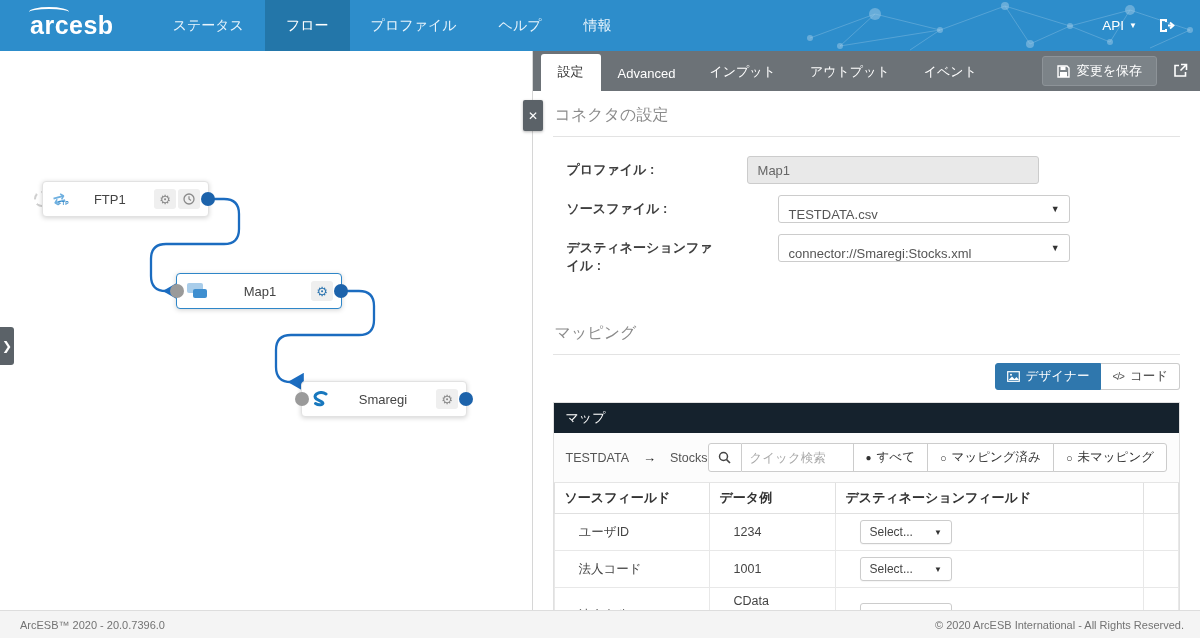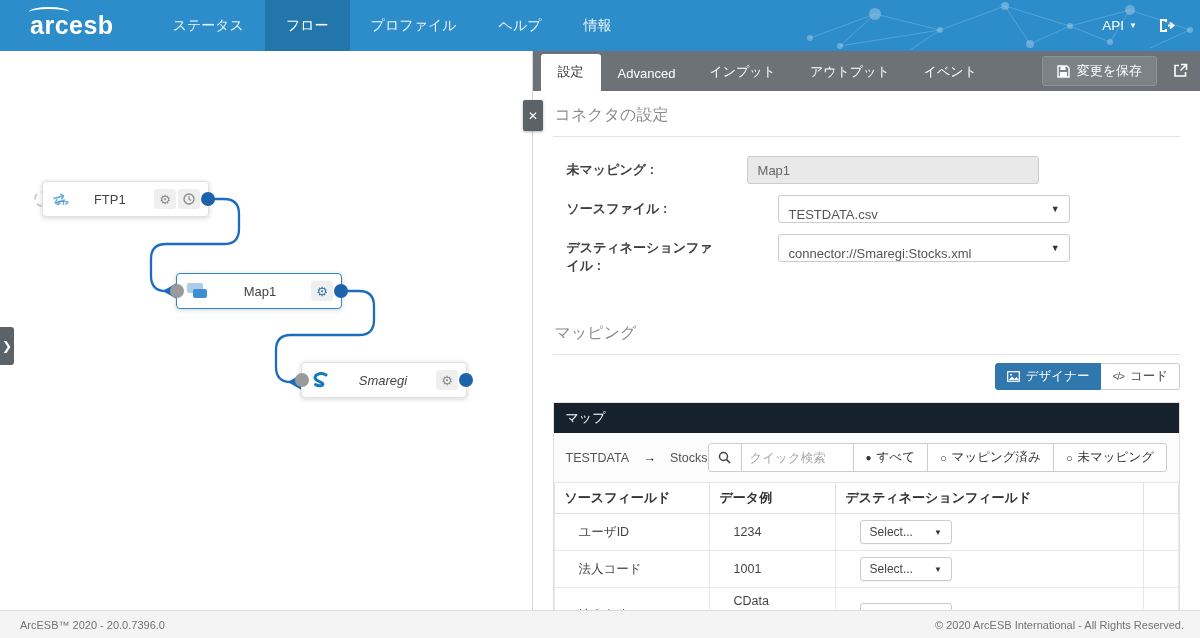--- a/index.html
+++ b/index.html
@@ -187,21 +187,21 @@
           <span class="b2"></span>
         </span>
       <span class="node-label">Map1</span>
       <span class="node-btns">
         <span class="node-btn" style="color:#2e75b0;">⚙</span>
       </span>
       <span class="port in"></span>
       <span class="port out"></span>
     </div>
 
-    <div class="node" style="left:301px; top:311px; width:166px;font-style:italic;">
+    <div class="node" style="left:301px; top:330px; width:166px;">
       <svg width="18" height="16" viewBox="0 0 18 16">
         <path d="M14 3 Q9 0 4.5 3 Q1.5 5.5 4.5 8 L10 11 Q12 12.5 9.5 13.5 Q6.5 14.5 3.5 12.5" fill="none" stroke="#1878be" stroke-width="3" stroke-linecap="round"></path>
       </svg>
       <span class="node-label">Smaregi</span>
       <span class="node-btns">
         <span class="node-btn">⚙</span>
       </span>
       <span class="port in"></span>
       <span class="port out"></span>
     </div>
@@ -233,21 +233,21 @@
           </svg>
         </span>
       </div>
     </div>
 
     <div class="panel-body">
       <h2 class="sec">コネクタの設定</h2>
 
       <div class="form">
         <div class="frow">
-          <label class="flabel">未マッピング :</label>
+          <label class="flabel">プロファイル :</label>
           <div class="fctrl">
             <input class="inp" disabled="" value="Map1" style="">
           </div>
         </div>
         <div class="frow">
           <label class="flabel">ソースファイル :</label>
           <div class="fctrl">
             <div class="select">
               <span>TESTDATA.csv</span>
               <span class="dd">▼</span>

